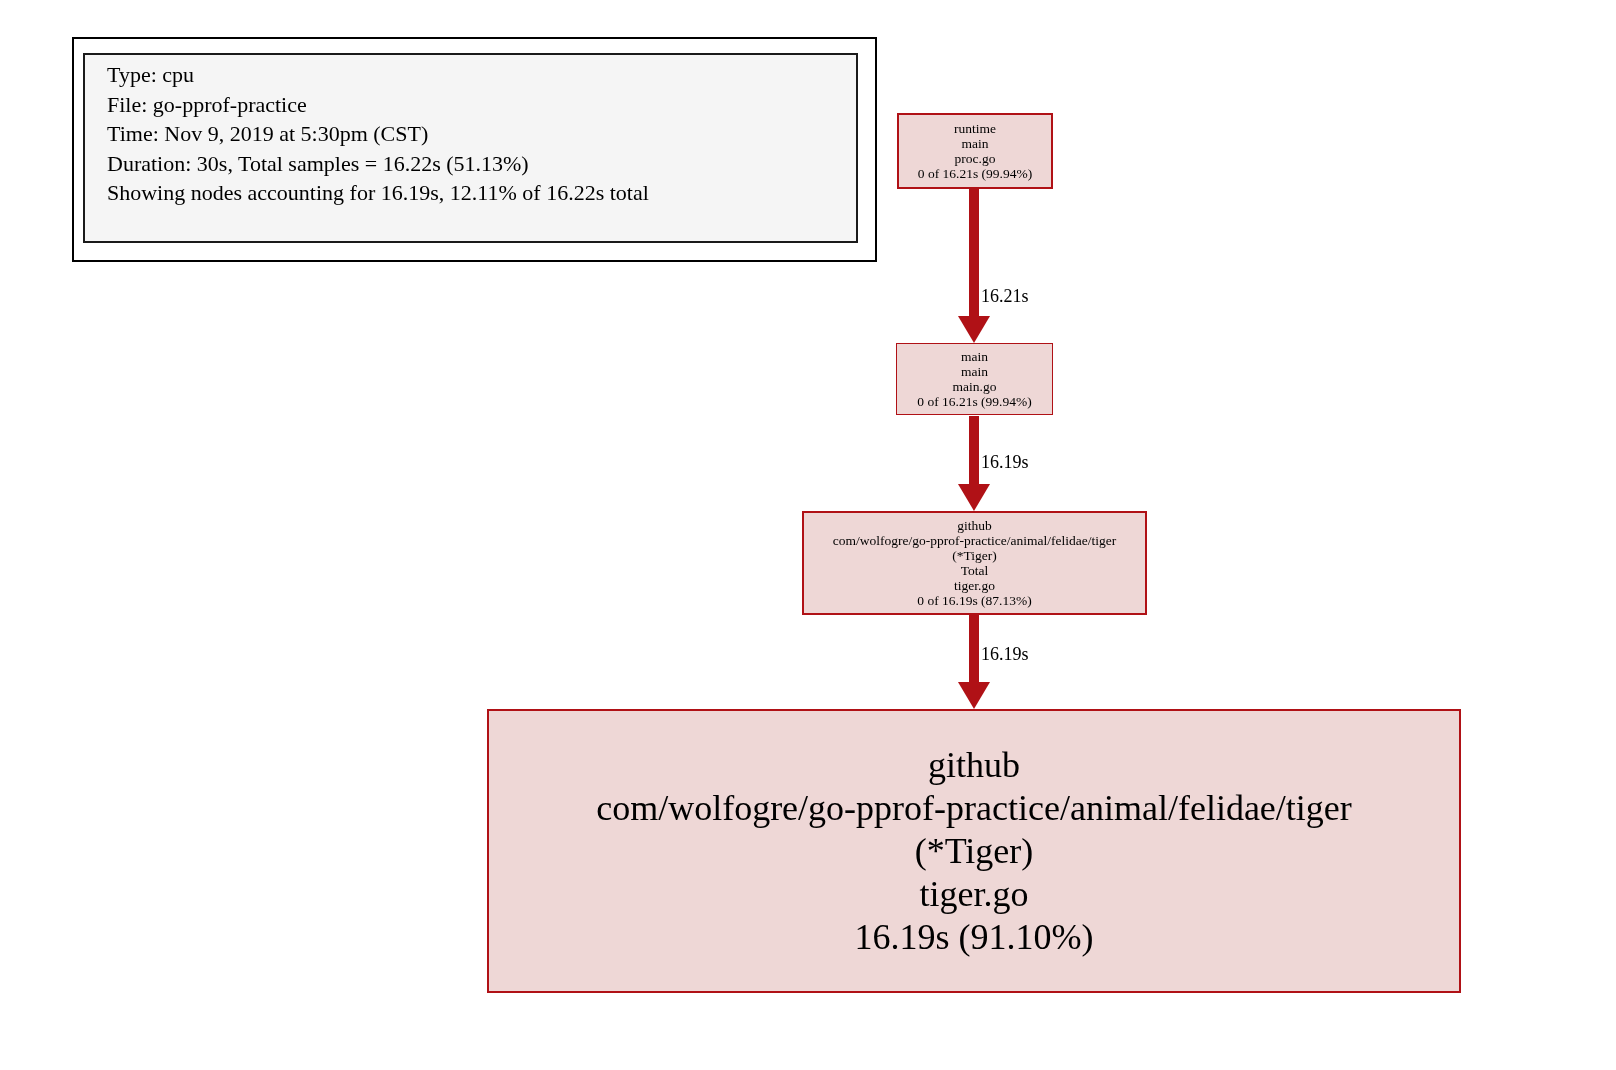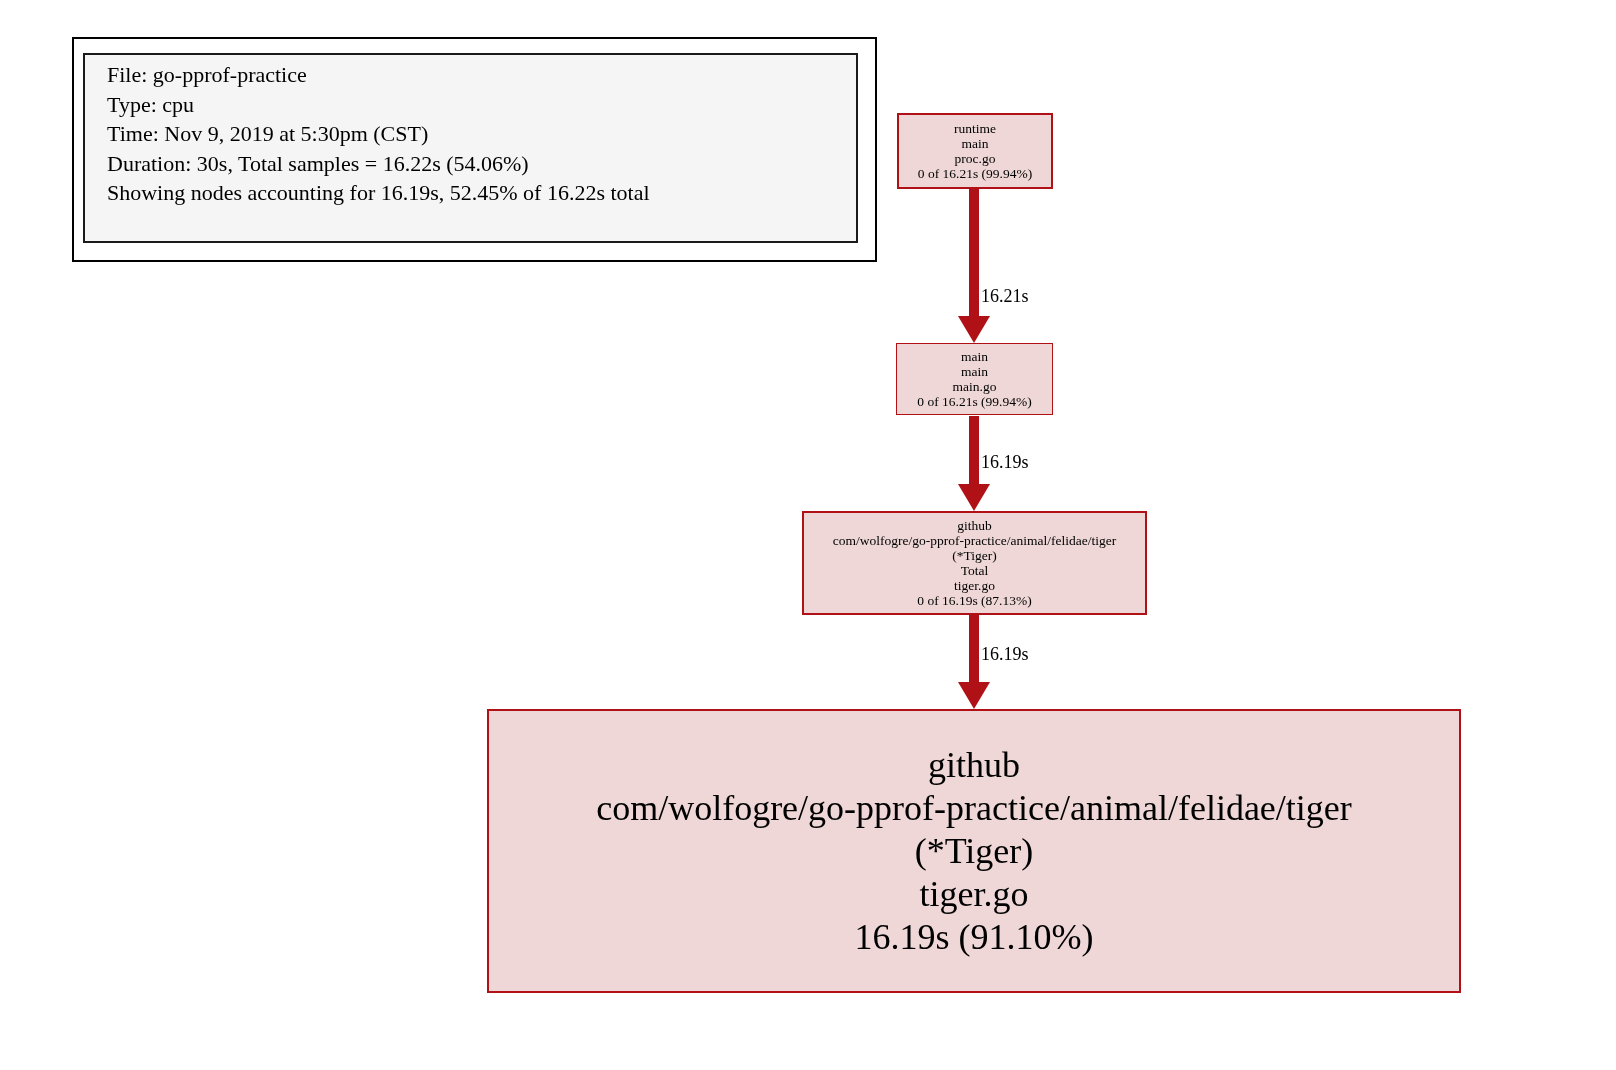--- a/index.html
+++ b/index.html
@@ -95,25 +95,25 @@
   .head-3  { top: 682px; }
   .label-3 { top: 641px; }
 </style>
 </head>
 <body>
 
 <div class="canvas">
 
   <div class="legend-outer">
     <div class="legend-inner">
+        <div class="line">Type: cpu</div>
         <div class="line">File: go-pprof-practice</div>
-        <div class="line">Type: cpu</div>
         <div class="line">Time: Nov 9, 2019 at 5:30pm (CST)</div>
-        <div class="line">Duration: 30s, Total samples = 16.22s (54.06%)</div>
-        <div class="line">Showing nodes accounting for 16.19s, 52.45% of 16.22s total</div>
+        <div class="line">Duration: 30s, Total samples = 16.22s (51.13%)</div>
+        <div class="line">Showing nodes accounting for 16.19s, 12.11% of 16.22s total</div>
       </div>
   </div>
 
   <div class="node node-1">
       <div class="line">runtime</div>
       <div class="line">main</div>
       <div class="line">proc.go</div>
       <div class="line">0 of 16.21s (99.94%)</div>
     </div>
 

